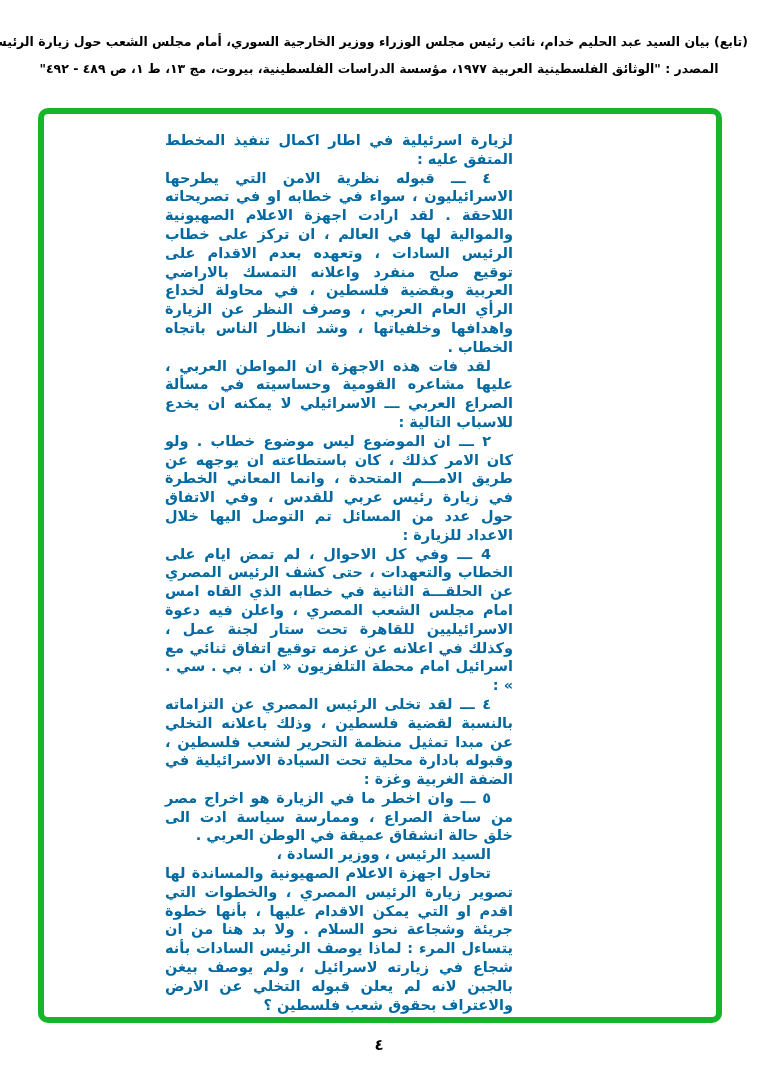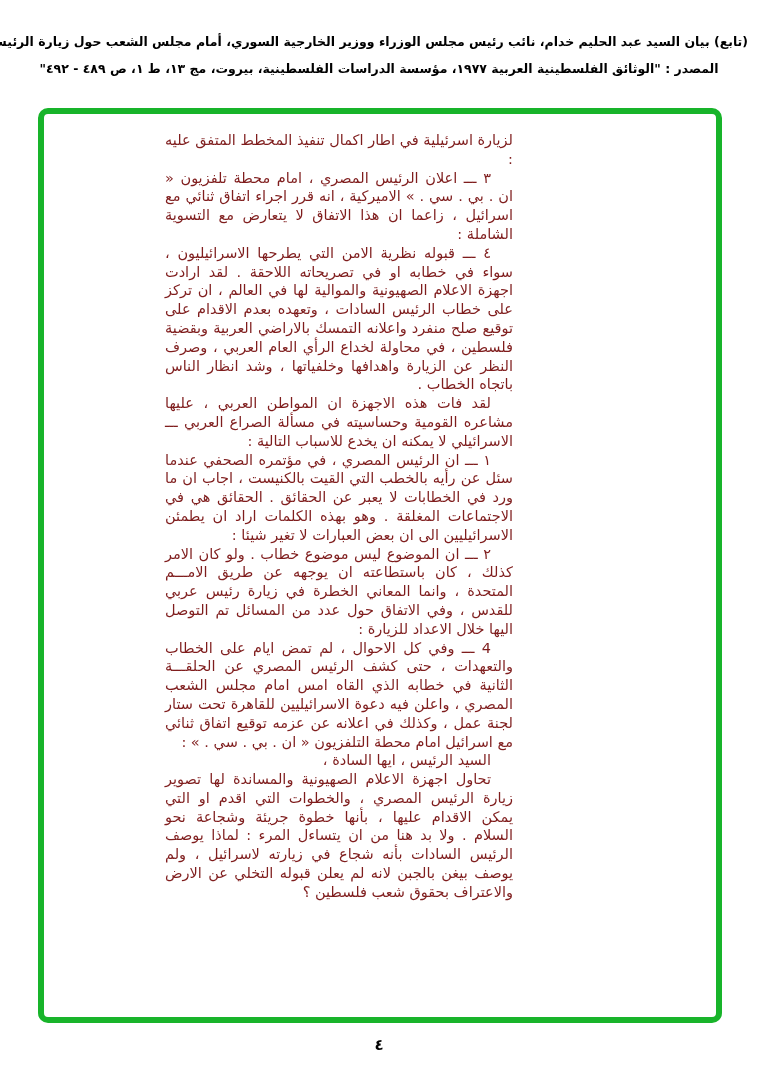--- a/index.html
+++ b/index.html
@@ -43,22 +43,23 @@
   }
   .doc-text {
     position:absolute;
     left:165px;
     top:131px;
     width:348px;
     direction:rtl;
     text-align:justify;
     font-size:14.5px;
     line-height:18.8px;
-    color:#7f1d1d;
+    color:#0369a1;
     letter-spacing:0;
+    font-weight:bold;
   }
   .para { margin:0; padding:0; }
   .para.indent { text-indent:22px; }
   .page-num {
     position:absolute;
     top:1036px;
     left:0;
     right:0;
     text-align:center;
     font-size:15px;
@@ -73,25 +74,25 @@
 
   <div class="header">
     <div class="header-line1">(تابع) بيان السيد عبد الحليم خدام، نائب رئيس مجلس الوزراء ووزير الخارجية السوري، أمام مجلس الشعب حول زيارة الرئيس أنور السادات لإسرائيل</div>
     <div class="header-line2">المصدر :  "الوثائق الفلسطينية العربية ١٩٧٧، مؤسسة الدراسات الفلسطينية، بيروت، مج ١٣، ط ١، ص ٤٨٩ - ٤٩٢"</div>
   </div>
 
   <div class="scan-box"></div>
 
   <div class="doc-text">
       <p class="para">لزيارة اسرئيلية في اطار اكمال تنفيذ المخطط المتفق عليه :</p>
-      <p class="para indent">٣ ـــ اعلان الرئيس المصري ، امام محطة تلفزيون « ان . بي . سي . » الاميركية ، انه قرر اجراء اتفاق ثنائي مع اسرائيل ، زاعما ان هذا الاتفاق لا يتعارض مع التسوية الشاملة :</p>
       <p class="para indent">٤ ـــ قبوله نظرية الامن التي يطرحها الاسرائيليون ، سواء في خطابه او في تصريحاته اللاحقة . لقد ارادت اجهزة الاعلام الصهيونية والموالية لها في العالم ، ان تركز على خطاب الرئيس السادات ، وتعهده بعدم الاقدام على توقيع صلح منفرد واعلانه التمسك بالاراضي العربية وبقضية فلسطين ، في محاولة لخداع الرأي العام العربي ، وصرف النظر عن الزيارة واهدافها وخلفياتها ، وشد انظار الناس باتجاه الخطاب .</p>
       <p class="para indent">لقد فات هذه الاجهزة ان المواطن العربي ، عليها مشاعره القومية وحساسيته في مسألة الصراع العربي ـــ الاسرائيلي لا يمكنه ان يخدع للاسباب التالية :</p>
-      <p class="para indent">١ ـــ ان الرئيس المصري ، في مؤتمره الصحفي عندما سئل عن رأيه بالخطب التي القيت بالكنيست ، اجاب ان ما ورد في الخطابات لا يعبر عن الحقائق . الحقائق هي في الاجتماعات المغلقة . وهو بهذه الكلمات اراد ان يطمئن الاسرائيليين الى ان بعض العبارات لا تغير شيئا :</p>
       <p class="para indent">٢ ـــ ان الموضوع ليس موضوع خطاب . ولو كان الامر كذلك ، كان باستطاعته ان يوجهه عن طريق الامـــم المتحدة ، وانما المعاني الخطرة في زيارة رئيس عربي للقدس ، وفي الاتفاق حول عدد من المسائل تم التوصل اليها خلال الاعداد للزيارة :</p>
       <p class="para indent">4 ـــ وفي كل الاحوال ، لم تمض ايام على الخطاب والتعهدات ، حتى كشف الرئيس المصري عن الحلقـــة الثانية في خطابه الذي القاه امس امام مجلس الشعب المصري ، واعلن فيه دعوة الاسرائيليين للقاهرة تحت ستار لجنة عمل ، وكذلك في اعلانه عن عزمه توقيع اتفاق ثنائي مع اسرائيل امام محطة التلفزيون « ان . بي . سي . » :</p>
-      <p class="para indent">السيد الرئيس ، ايها السادة ،</p>
+      <p class="para indent">٤ ـــ لقد تخلى الرئيس المصري عن التزاماته بالنسبة لقضية فلسطين ، وذلك باعلانه التخلي عن مبدا تمثيل منظمة التحرير لشعب فلسطين ، وقبوله بادارة محلية تحت السيادة الاسرائيلية في الضفة الغربية وغزة :</p>
+      <p class="para indent">٥ ـــ وان اخطر ما في الزيارة هو اخراج مصر من ساحة الصراع ، وممارسة سياسة ادت الى خلق حالة انشقاق عميقة في الوطن العربي .</p>
+      <p class="para indent">السيد الرئيس ، ووزير السادة ،</p>
       <p class="para indent">تحاول اجهزة الاعلام الصهيونية والمساندة لها تصوير زيارة الرئيس المصري ، والخطوات التي اقدم او التي يمكن الاقدام عليها ، بأنها خطوة جريئة وشجاعة نحو السلام . ولا بد هنا من ان يتساءل المرء : لماذا يوصف الرئيس السادات بأنه شجاع في زيارته لاسرائيل ، ولم يوصف بيغن بالجبن لانه لم يعلن قبوله التخلي عن الارض والاعتراف بحقوق شعب فلسطين ؟</p>
     </div>
 
   <div class="page-num">٤</div>
 
 </div>
 
 </body></html>

